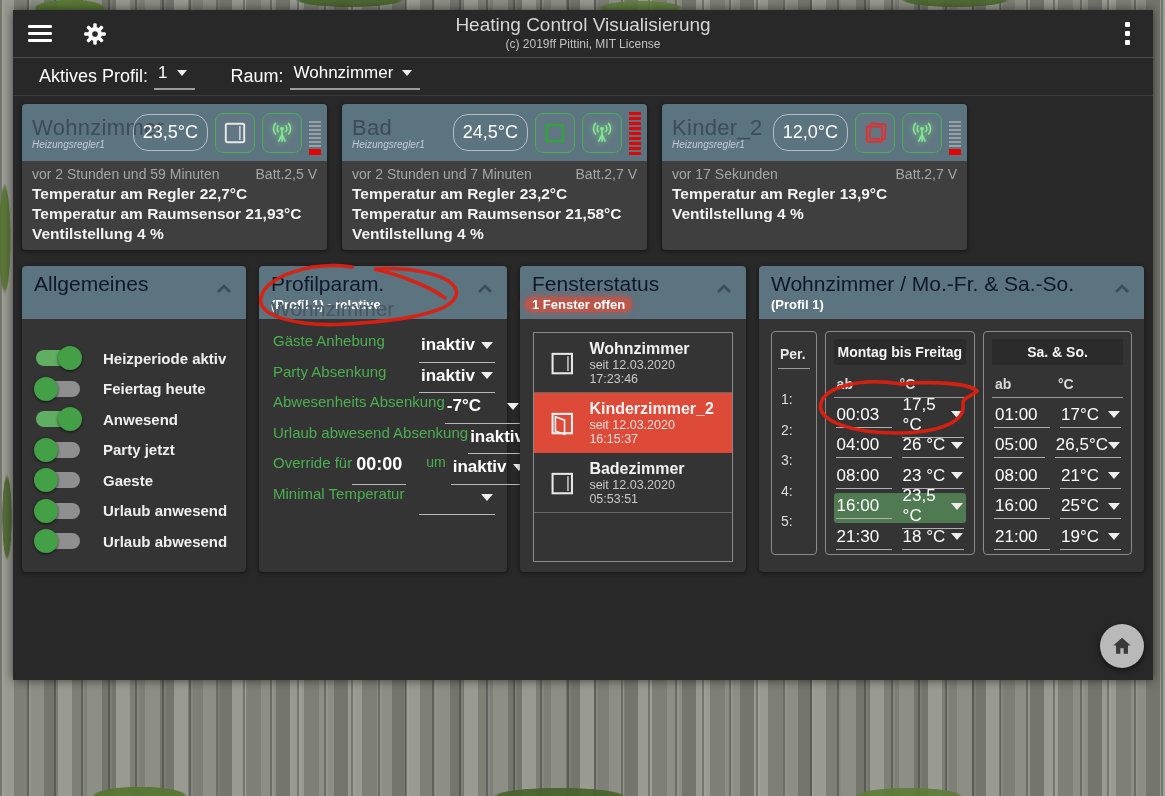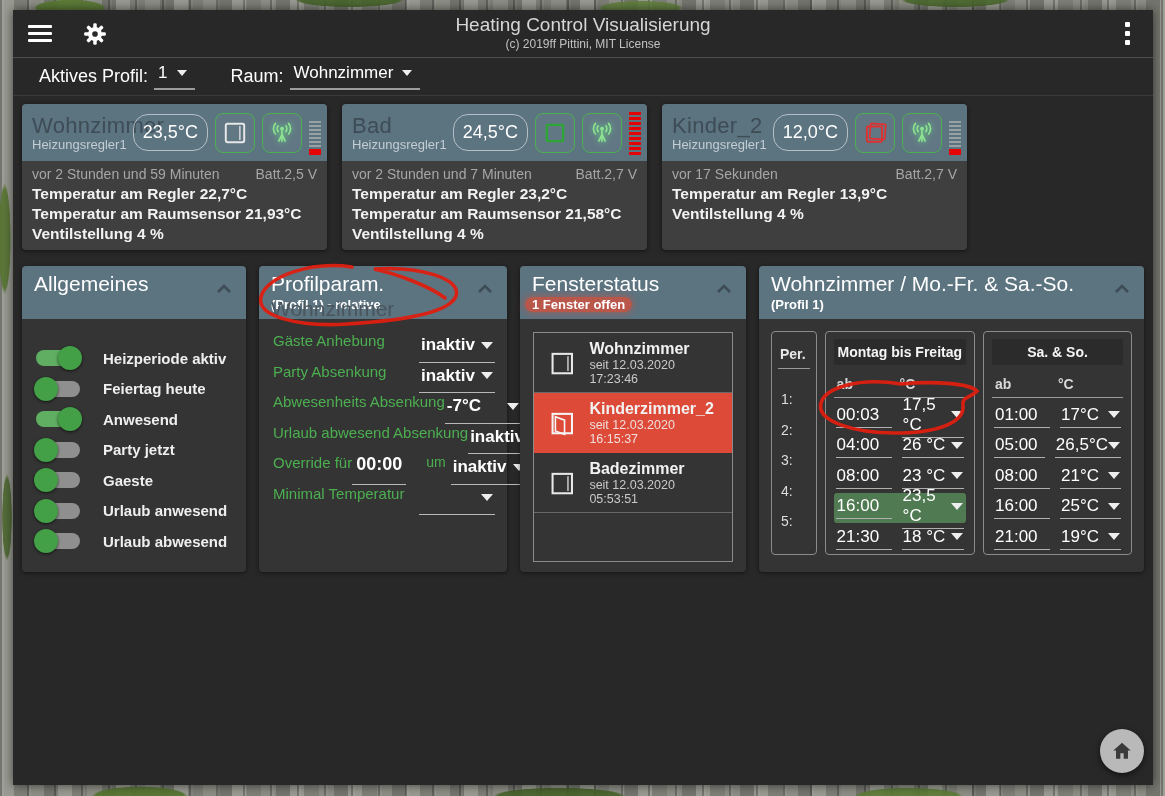--- a/index.html
+++ b/index.html
@@ -22,21 +22,21 @@
       radial-gradient(80px 16px at 12% 100%, rgba(88,118,50,.95) 0 55%, transparent 60%),
       radial-gradient(110px 14px at 48% 100%, rgba(70,98,40,.9) 0 55%, transparent 60%),
       radial-gradient(90px 14px at 78% 100%, rgba(92,124,54,.9) 0 55%, transparent 60%),
       radial-gradient(10px 90px at 0.4% 30%, rgba(86,116,48,.9) 0 55%, transparent 62%),
       radial-gradient(8px 70px at 0.6% 65%, rgba(72,100,42,.85) 0 55%, transparent 62%),
       repeating-linear-gradient(90deg, rgba(20,20,18,.28) 0 2px, rgba(255,255,255,.06) 2px 4px, transparent 4px 27px),
       repeating-linear-gradient(90deg, #999b92 0 14px, #7e8078 14px 29px, #8d8f86 29px 44px, #74766e 44px 58px);
   }
   
   .app {
-    position:absolute; left:13px; top:10px; width:1140px; height:775px;
+    position:absolute; left:13px; top:10px; width:1140px; height:670px;
     background:#282828; box-shadow:0 0 10px rgba(0,0,0,.6);
   }
   
   .topbar { position:relative; height:48px; border-bottom:1px solid #4d4d4d; display:flex; align-items:center; }
   .hamburger { margin-left:15px; width:24px; height:17px; display:flex; flex-direction:column; justify-content:space-between; cursor:pointer; }
   .hamburger span { display:block; height:3px; background:#fff; border-radius:1px; }
   .gearbtn { margin-left:30px; width:26px; height:26px; cursor:pointer; }
   .title-wrap { position:absolute; left:0; right:0; top:4px; text-align:center; pointer-events:none; }
   .app-title { font-size:19px; color:#d6d6d6; }
   .app-subtitle { font-size:12px; color:#c2c2c2; margin-top:1px; }
@@ -48,36 +48,36 @@
   .pb-select { display:inline-flex; align-items:center; gap:9px; border-bottom:2px solid #9c9c9c; padding:0 8px 5px 4px; margin-right:36px; cursor:pointer; }
   .pb-select .val { font-size:17px; }
   .caret { width:0; height:0; border-left:6px solid transparent; border-right:6px solid transparent; border-top:7px solid #eee; }
   .caret.sm { border-left-width:5px; border-right-width:5px; border-top-width:6px; }
   
   .cards-row { display:flex; gap:15px; padding:8px 9px 0; }
   .card { width:305px; height:146px; background:#3f3f3f; border-radius:4px; overflow:hidden; box-shadow:0 1px 4px rgba(0,0,0,.55); }
   .card-head { height:57px; background:#5c7380; display:flex; align-items:center; padding:0 6px 0 10px; }
   .card-names { flex:1; min-width:0; }
   .room-name { font-size:22px; color:#3d4c55; letter-spacing:.3px; white-space:nowrap; }
-  .controller { font-size:13px; color:#c3cdd3; margin-top:-2px; }
+  .controller { font-size:10px; color:#c3cdd3; margin-top:-2px;font-style:italic; }
   .temp-btn { border:1px solid rgba(255,255,255,.55); border-radius:15px; background:transparent; color:#fff; font-size:18px; padding:7px 9px; margin-right:7px; cursor:pointer; font-family:inherit; }
   .icon-btn { width:40px; height:40px; border:1px solid #4caf50; border-radius:8px; display:flex; align-items:center; justify-content:center; background:rgba(255,255,255,.03); margin-right:7px; cursor:pointer; }
   .batt { width:12px; height:44px; display:flex; flex-direction:column; justify-content:flex-end; gap:2px; }
   .batt i { display:block; height:2px; background:#98a1a3; }
   .batt i.red { background:#e30505; }
   .batt i.big { height:6px; }
   .batt.full i { height:3px; background:#e30505; }
   .card-info { padding:5px 10px 0; }
   .info-top { display:flex; justify-content:space-between; color:#a6a6a6; font-size:14px; margin-bottom:2px; }
   .bold-line { color:#f2f2f2; font-weight:bold; font-size:15.5px; line-height:20px; white-space:nowrap; }
   
   .panels-row { display:flex; gap:13px; padding:16px 9px 0; align-items:flex-start; }
   .panel { height:306px; background:#343434; border-radius:4px; box-shadow:0 1px 4px rgba(0,0,0,.55); position:relative; }
   .panel-head { height:53px; background:#5c7380; border-radius:4px 4px 0 0; padding:6px 12px 0; position:relative; }
-  .panel-title { font-size:21px; color:#ffffff; white-space:nowrap; }
+  .panel-title { font-size:21px; color:#0f172a; white-space:nowrap; }
   .panel-sub { font-size:13px; font-weight:bold; color:#fff; margin-top:1px; white-space:nowrap; }
   .chev { position:absolute; right:14px; top:18px; cursor:pointer; }
   .overlap-title { font-size:21px; color:#49565e; margin-top:-15px; white-space:nowrap; }
   .red-marker { display:inline-block; background:rgba(201,82,66,.85); border-radius:9px; padding:0 7px; margin-left:-7px; box-shadow:0 0 6px 2px rgba(201,82,66,.45); }
   
   .toggles { padding:24px 0 0 14px; }
   .trow { height:30.5px; display:flex; align-items:center; }
   .tgl { width:44px; height:16px; border-radius:8px; background:#8f8f8f; position:relative; margin-right:23px; cursor:pointer; }
   .tgl.on { background:#5fae61; }
   .tgl .knob { position:absolute; top:-4px; left:-2px; width:24px; height:24px; border-radius:50%; background:#43a047; box-shadow:0 1px 3px rgba(0,0,0,.65); }

